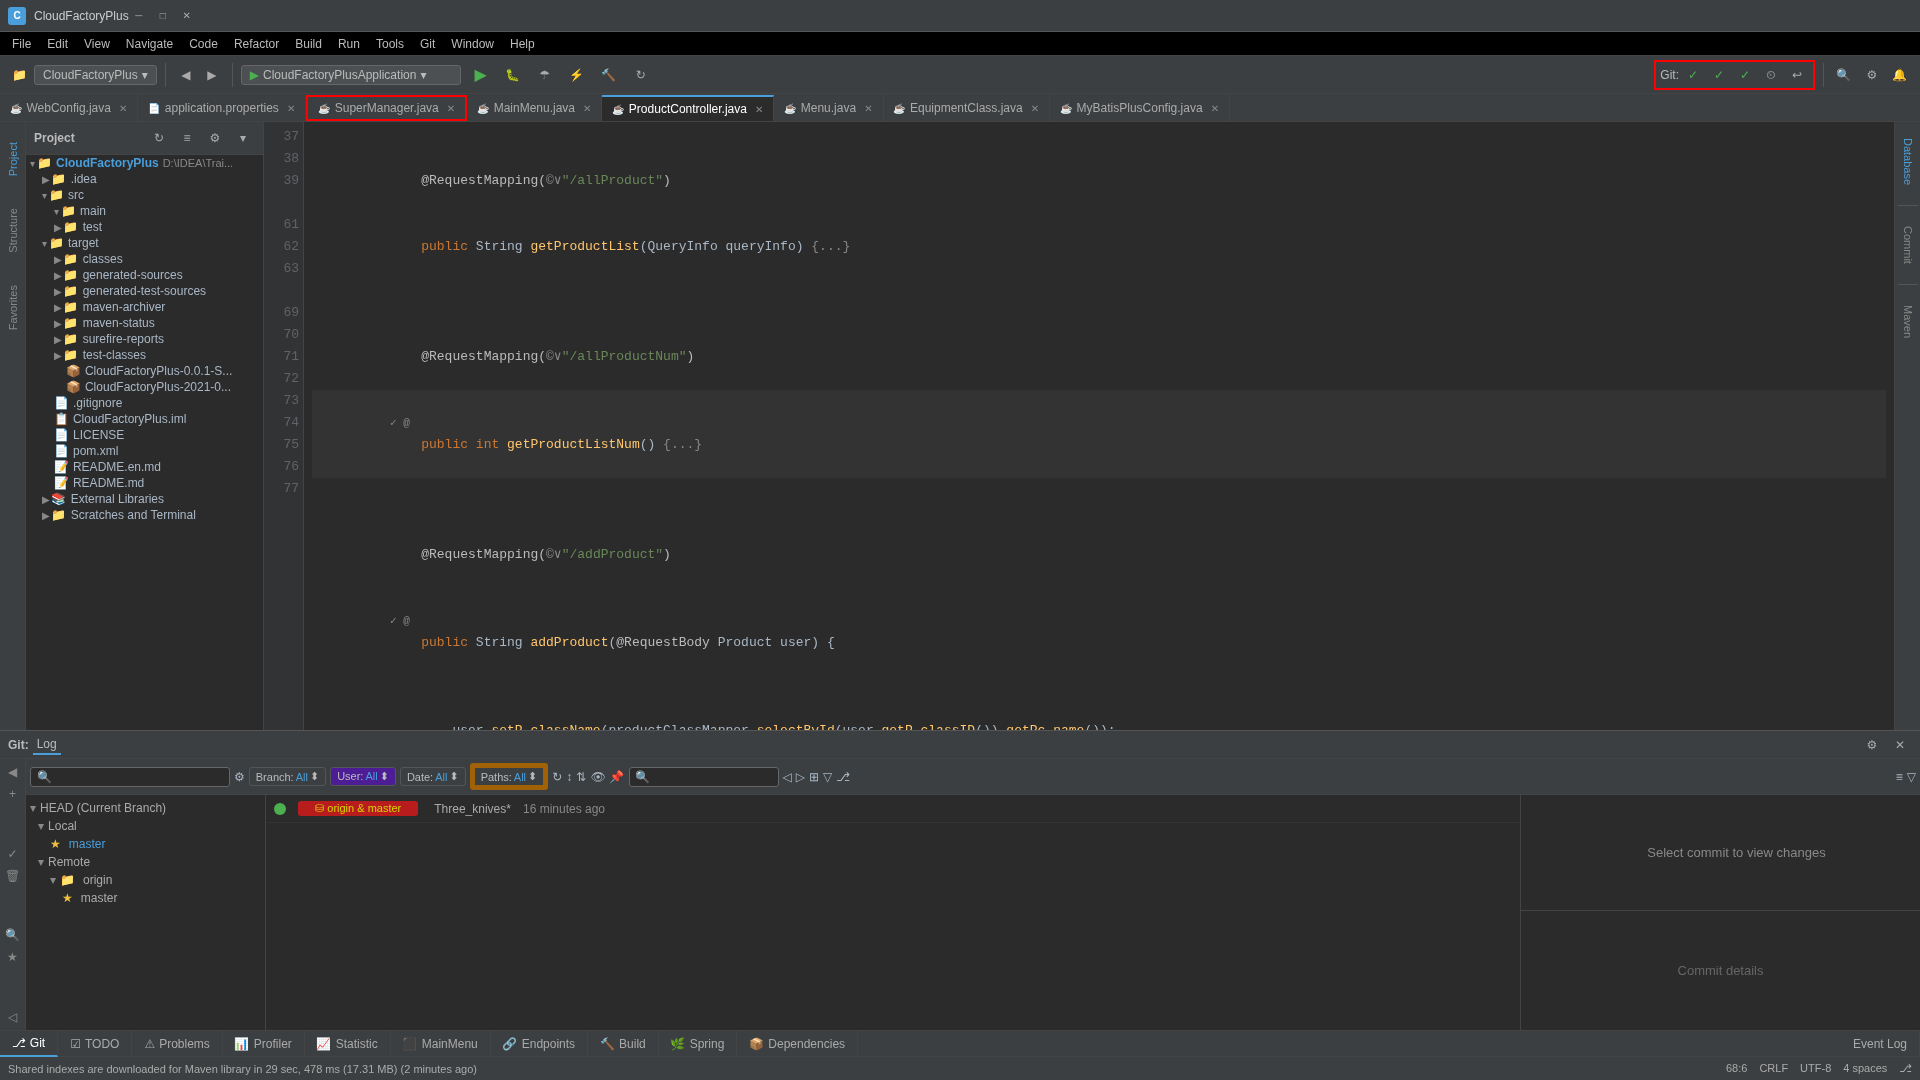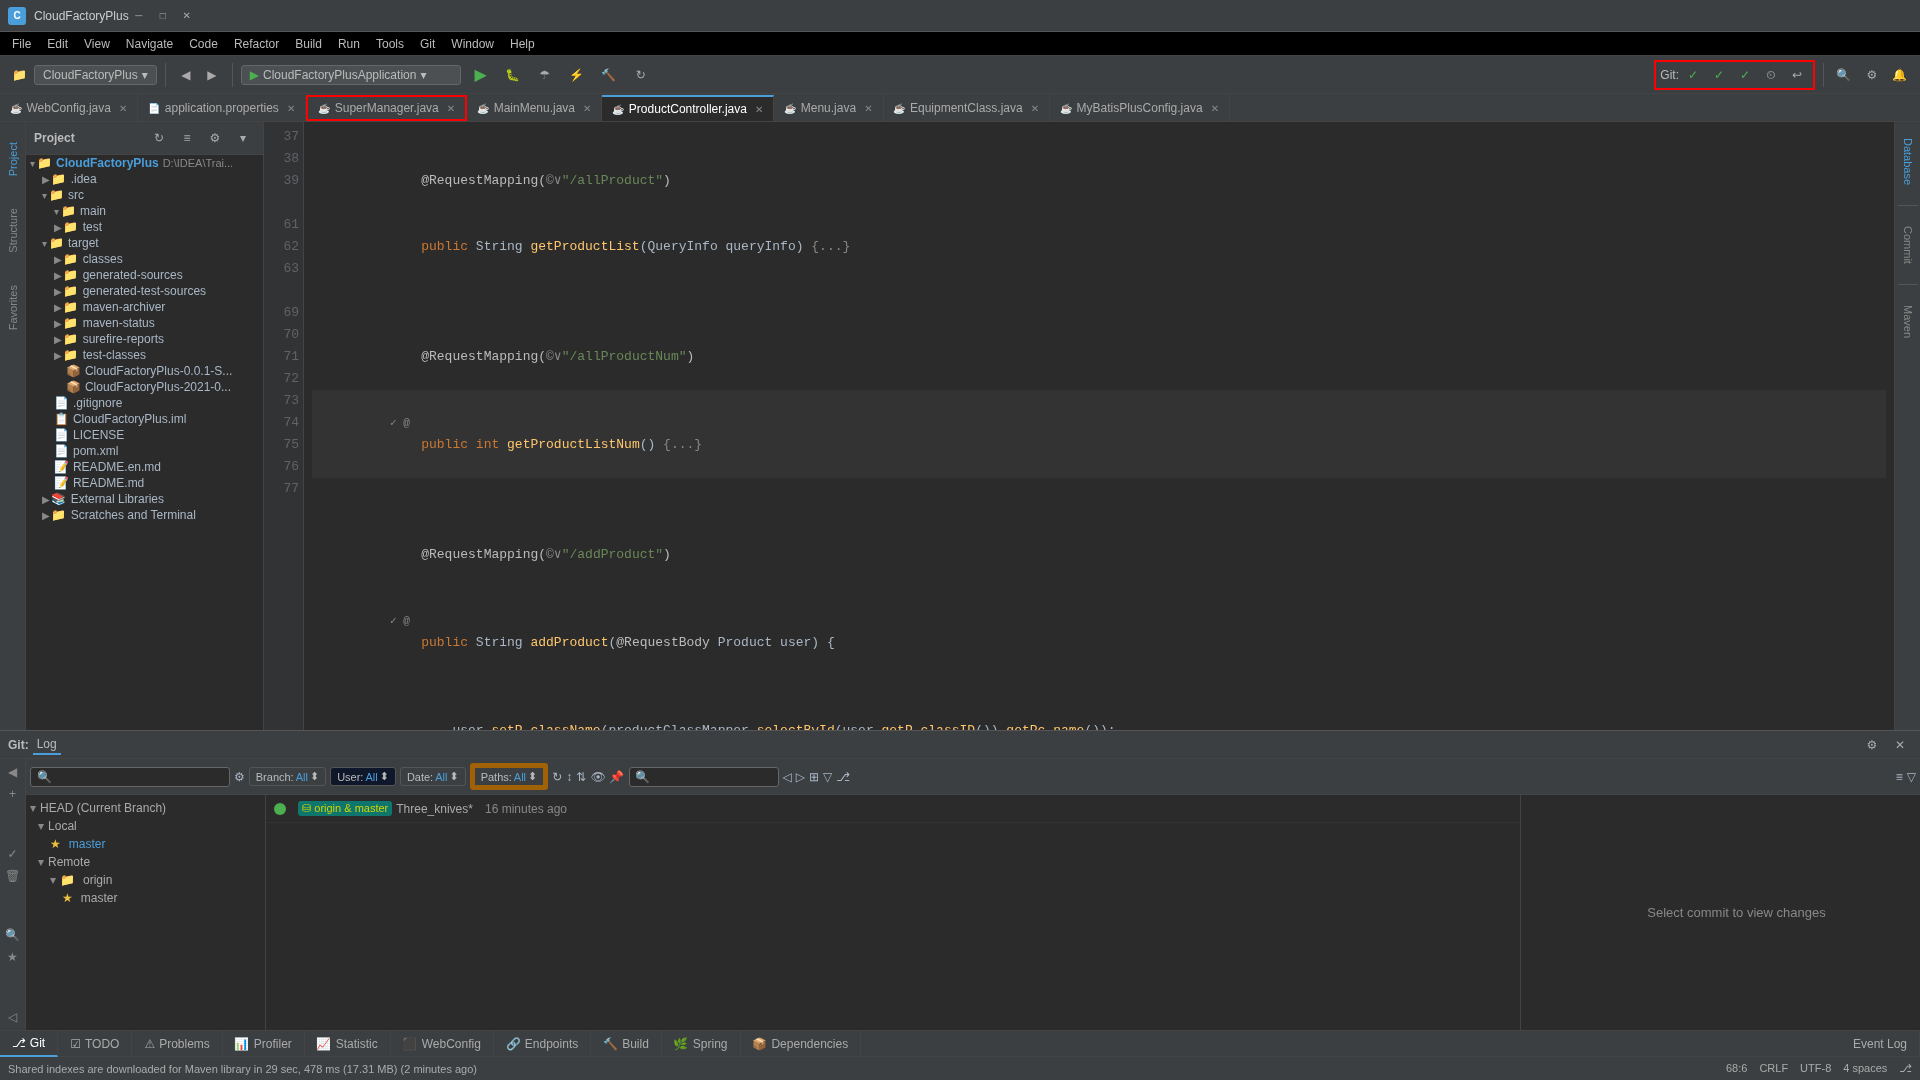--- a/index.html
+++ b/index.html
@@ -54,21 +54,21 @@
     #bottom-panel { height: 300px; background: #2b2b2b; border-top: 1px solid #555; display: flex; flex-direction: column; }
     #git-toolbar { height: 32px; background: #3c3f41; display: flex; align-items: center; padding: 0 4px; gap: 4px; border-bottom: 1px solid #444; }
     #git-toolbar .git-tb-btn { width: 24px; height: 24px; display: flex; align-items: center; justify-content: center; color: #aaa; cursor: pointer; border-radius: 3px; font-size: 12px; }
     #git-tree-panel { width: 240px; border-right: 1px solid #444; overflow-y: auto; padding: 4px; }
     #git-tree-panel .branch-item { padding: 2px 4px; cursor: pointer; display: flex; align-items: center; gap: 4px; font-size: 12px; color: #aaa; }
 
     #git-commits { flex: 1; overflow-y: auto; }
     .commit-row { display: flex; align-items: center; padding: 6px 8px; border-bottom: 1px solid #333; cursor: pointer; }
     .commit-dot { width: 12px; height: 12px; border-radius: 50%; background: #4CAF50; margin-right: 12px; flex-shrink: 0; }
     .commit-msg { color: #bbb; font-size: 13px; font-weight: bold; flex: 1; }
-    .branch-tag { background: #0f766e; color: #d4d400; padding: 1px 4px; border-radius: 3px; font-size: 11px; margin-right: 4px; }
+    .branch-tag { background: #b91c1c; color: #d4d400; padding: 1px 17px; border-radius: 3px; font-size: 11px; margin-right: 16px; }
     .commit-author { color: #aaa; font-size: 12px; margin-right: 12px; }
     .commit-time { color: #888; font-size: 12px; }
 
     #git-details { width: 400px; border-left: 1px solid #444; background: #2b2b2b; display: flex; flex-direction: column; }
     #git-details-bottom { height: 120px; border-top: 1px solid #444; display: flex; align-items: center; justify-content: center; color: #666; font-size: 13px; }
 
     
     #status-bar { height: 24px; background: #3c3f41; display: flex; align-items: center; padding: 0 8px; border-top: 1px solid #444; font-size: 11px; color: #aaa; gap: 12px; }
     #status-bar .status-left { flex: 1; }
     #status-bar .status-right { display: flex; gap: 12px; }
@@ -456,21 +456,21 @@
 
     <div style="display:flex; flex-direction:column; flex:1; overflow:hidden;">
       <div style="display:flex; align-items:center; padding:4px 4px; gap:4px; background:#3c3f41; border-bottom:1px solid #444;">
 
         <input type="text" placeholder="🔍" style="width: 200px; background: rgb(43, 43, 43); border: 1px solid rgb(102, 102, 102); color: rgb(170, 170, 170); padding: 2px 6px; font-size: 12px; border-radius: 3px;">
         <div class="git-tb-btn">⚙</div>
 
         <div class="filter-btn" style="display:flex; align-items:center; gap:2px; padding:2px 6px; background:#3c3f41; border:1px solid #555; border-radius:3px; font-size:11px; color:#bbb; cursor:pointer;">
           Branch: <span style="color:#4a9eda;">All</span> ⬍
         </div>
-        <div class="filter-btn" style="display:flex; align-items:center; gap:2px; padding:2px 6px; background:#0f172a; border:1px solid #555; border-radius:3px; font-size:11px; color:#bbb; cursor:pointer;">
+        <div class="filter-btn" style="display:flex; gap:2px; padding:2px 6px; background:#4c1d95; border:1px solid #555; border-radius:3px; font-size:11px; color:#bbb; cursor:pointer;">
           User: <span style="color:#4a9eda;">All</span> ⬍
         </div>
         <div class="filter-btn" style="display:flex; align-items:center; gap:2px; padding:2px 6px; background:#3c3f41; border:1px solid #555; border-radius:3px; font-size:11px; color:#bbb; cursor:pointer;">
           Date: <span style="color:#4a9eda;">All</span> ⬍
         </div>
         <div class="filter-btn" style="display:flex; align-items:center; gap:2px; padding:2px 6px; background:#3c3f41; border:5px solid #a16207; border-radius:3px; font-size:11px; color:#bbb; cursor:pointer;">
           Paths: <span style="color:#4a9eda;">All</span> ⬍
         </div>
         <div class="git-tb-btn">↻</div>
         <div class="git-tb-btn">↕</div>
@@ -529,20 +529,23 @@
             <span class="branch-tag">⛁ origin &amp; master</span>
             <span class="commit-author">Three_knives*</span>
             <span class="commit-time">16 minutes ago</span>
           </div>
         </div>
 
         <div id="git-details">
           <div style="flex:1; display:flex; align-items:center; justify-content:center; min-height:100px;">
             <span style="color:#888; font-size:13px;margin-left:32px;">Select commit to view changes</span>
           </div>
+          <div id="git-details-bottom">
+            <span style="color:#666; font-size:13px;">Commit details</span>
+          </div>
         </div>
       </div>
     </div>
   </div>
 </div>
 
 <div id="taskbar">
   <div class="task-btn active">
     <span>⎇</span>
     <span>Git</span>
@@ -558,21 +561,21 @@
   <div class="task-btn">
     <span>📊</span>
     <span>Profiler</span>
   </div>
   <div class="task-btn">
     <span>📈</span>
     <span>Statistic</span>
   </div>
   <div class="task-btn">
     <span>⬛</span>
-    <span>WebConfig</span>
+    <span>MainMenu</span>
   </div>
   <div class="task-btn">
     <span>🔗</span>
     <span>Endpoints</span>
   </div>
   <div class="task-btn">
     <span>🔨</span>
     <span>Build</span>
   </div>
   <div class="task-btn">

